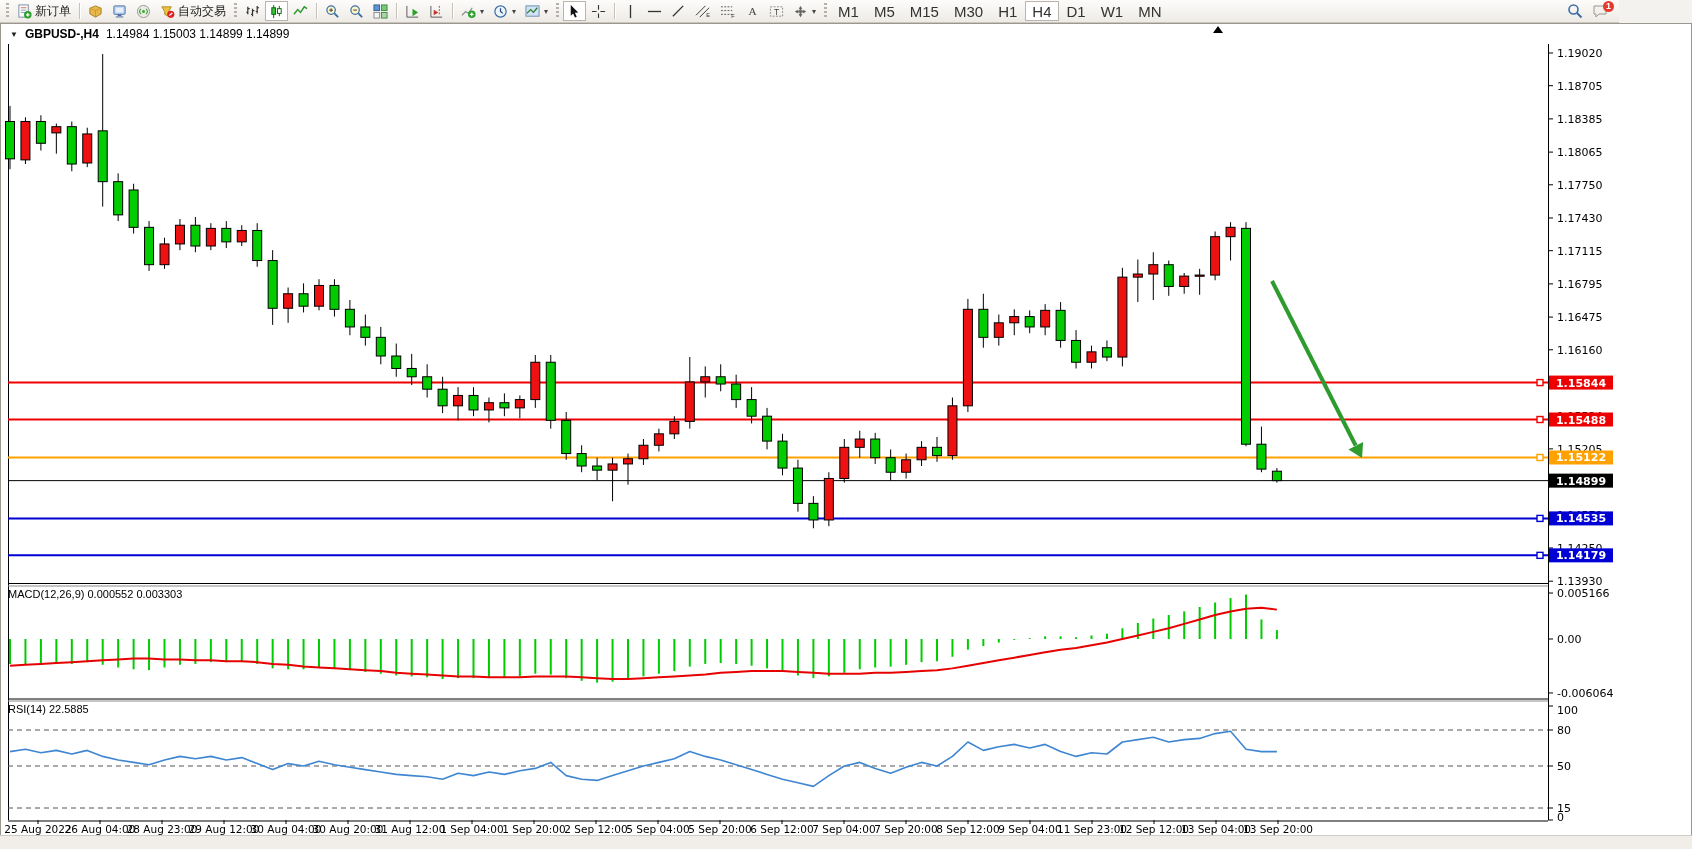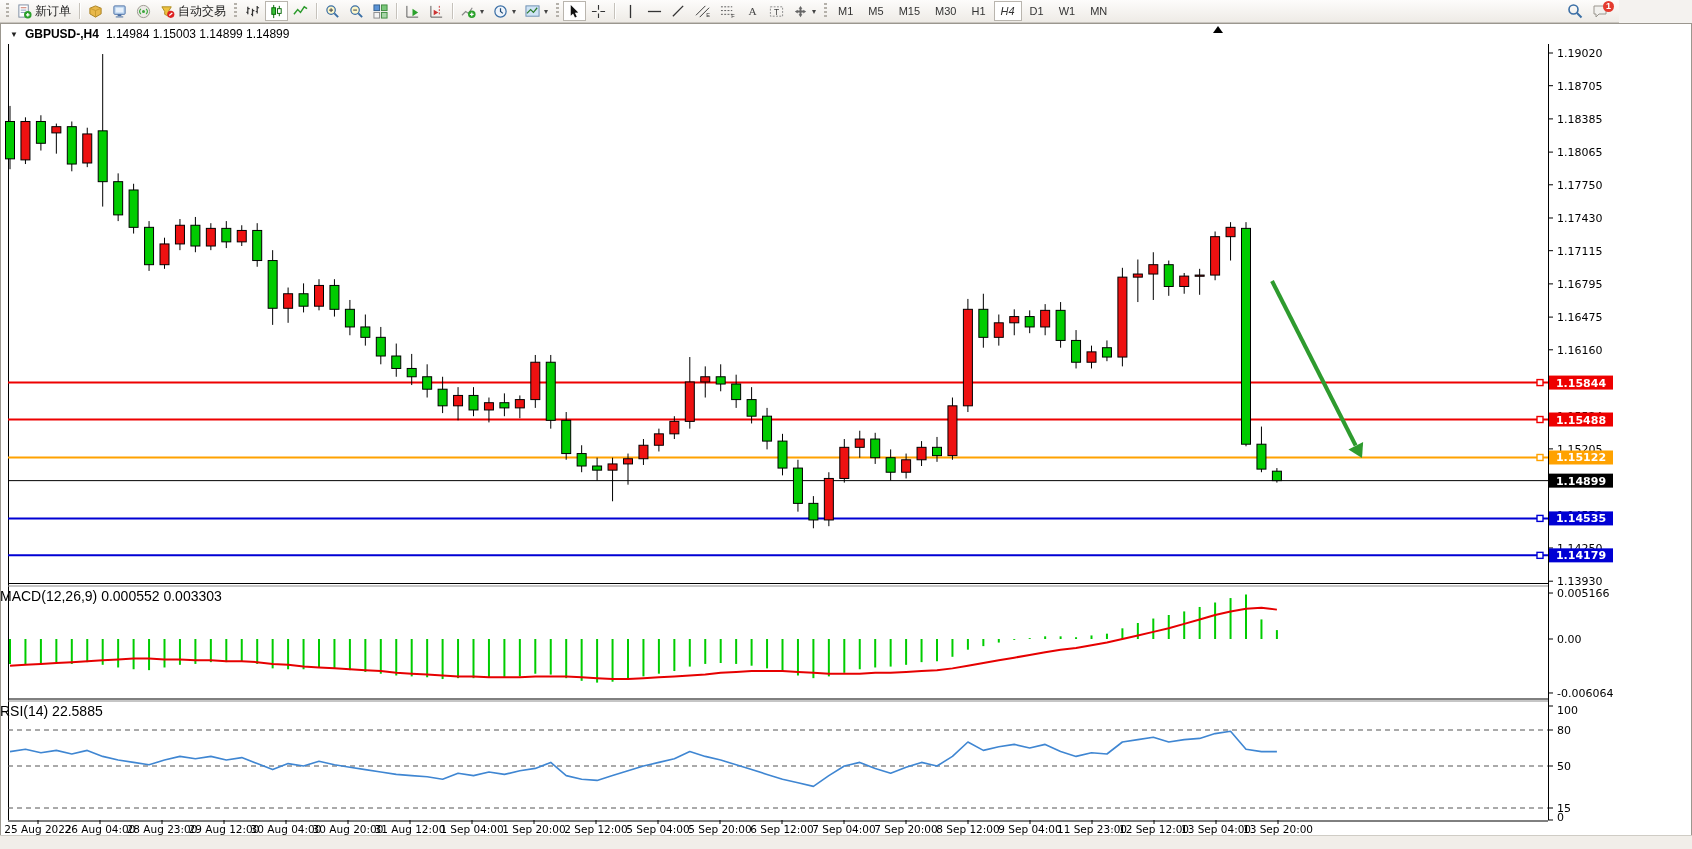--- a/index.html
+++ b/index.html
@@ -11,34 +11,34 @@
            display:flex;align-items:center;padding:0 3px;gap:1px;z-index:30;}
   .tb-btn{height:20px;min-width:22px;display:flex;align-items:center;justify-content:center;gap:3px;
           border:1px solid transparent;background:transparent;padding:0 3px;font-size:12px;color:#1c1c1c;
           position:relative;box-sizing:border-box;cursor:default;}
   .tb-btn.active{background:#fff;border-color:#b9b5ae;}
   .tb-btn svg{display:block}
   .sep{width:1px;height:16px;background:#c6c2bb;margin:0 3px;box-shadow:1px 0 0 #fff;flex:none;}
   .grip{width:3px;height:16px;margin:0 3px;flex:none;
         background:repeating-linear-gradient(180deg,#b5b1aa 0 2px,transparent 2px 4px);}
   .caret{font-size:8px;color:#444;margin-left:1px;}
-  .tf-btn{font-size:11px;padding:0 6px;height:20px;border:1px solid transparent;background:none;color:#333;
+  .tf-btn{font-size:15px;padding:0 6px;height:20px;border:1px solid transparent;background:none;color:#333;
           display:flex;align-items:center;box-sizing:border-box;text-align:right;}
-  .tf-btn.active{background:#fff;border-color:#b9b5ae;font-style:italic;}
+  .tf-btn.active{background:#fff;border-color:#b9b5ae;}
   .spacer{flex:1}
   .badge{position:absolute;top:-1px;right:-3px;background:#e43b2f;color:#fff;border-radius:7px;
          font-size:9px;line-height:11px;min-width:11px;text-align:center;font-weight:700;}
   
   .chart-area{position:absolute;top:23px;left:0;width:1692px;height:813px;background:#fff;
               border:1px solid #9b978f;box-sizing:border-box;z-index:1;}
   #chart-svg{position:absolute;top:0;left:0;z-index:5;}
   .chart-title{position:absolute;top:27px;left:10px;font-size:12px;font-weight:700;color:#000;z-index:10;
                display:flex;align-items:center;gap:7px;}
   .chart-title .dd{font-size:8px;color:#222;}
-  .panel-label{position:absolute;left:0;font-size:14px;color:#000;z-index:10;}
+  .panel-label{position:absolute;left:8px;font-size:11px;color:#000;z-index:10;}
   .status-bar{position:absolute;bottom:0;left:0;width:1692px;height:13px;background:#f1eee9;
               border-top:1px solid #cfccc5;z-index:20;}
 </style>
 </head>
 <body>
 
 <div class="toolbar">
   <span class="grip"></span>
 
   <button class="tb-btn">

